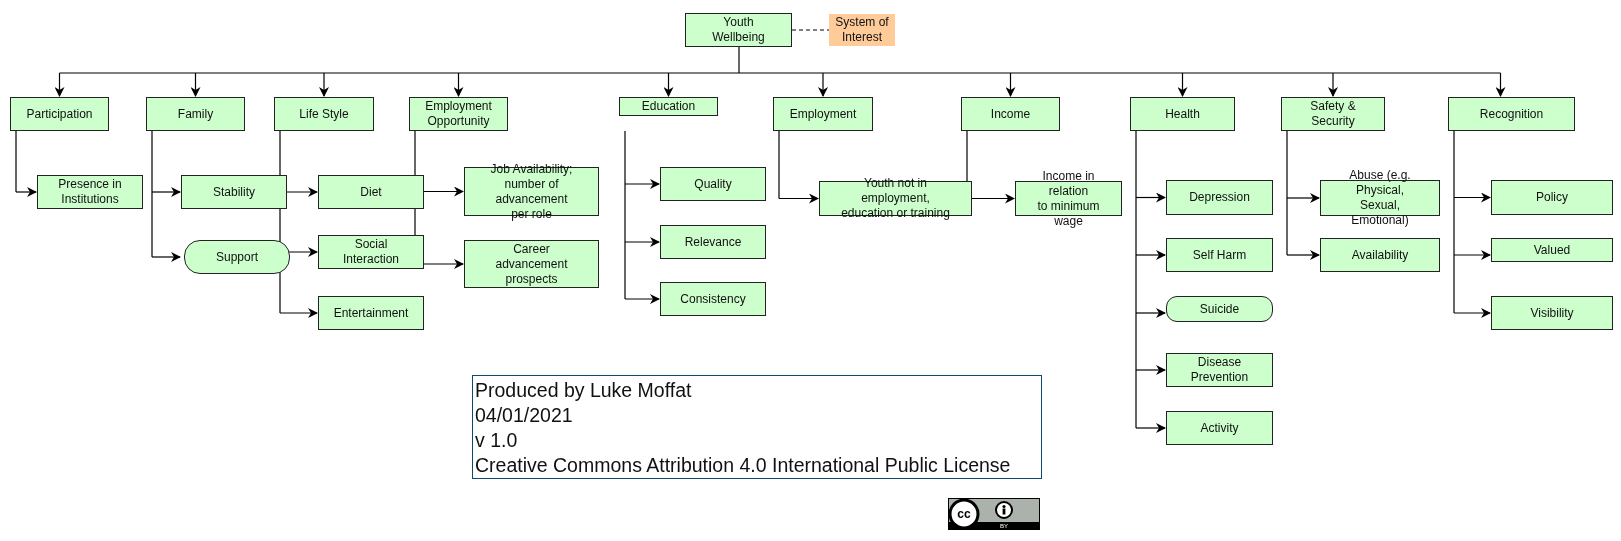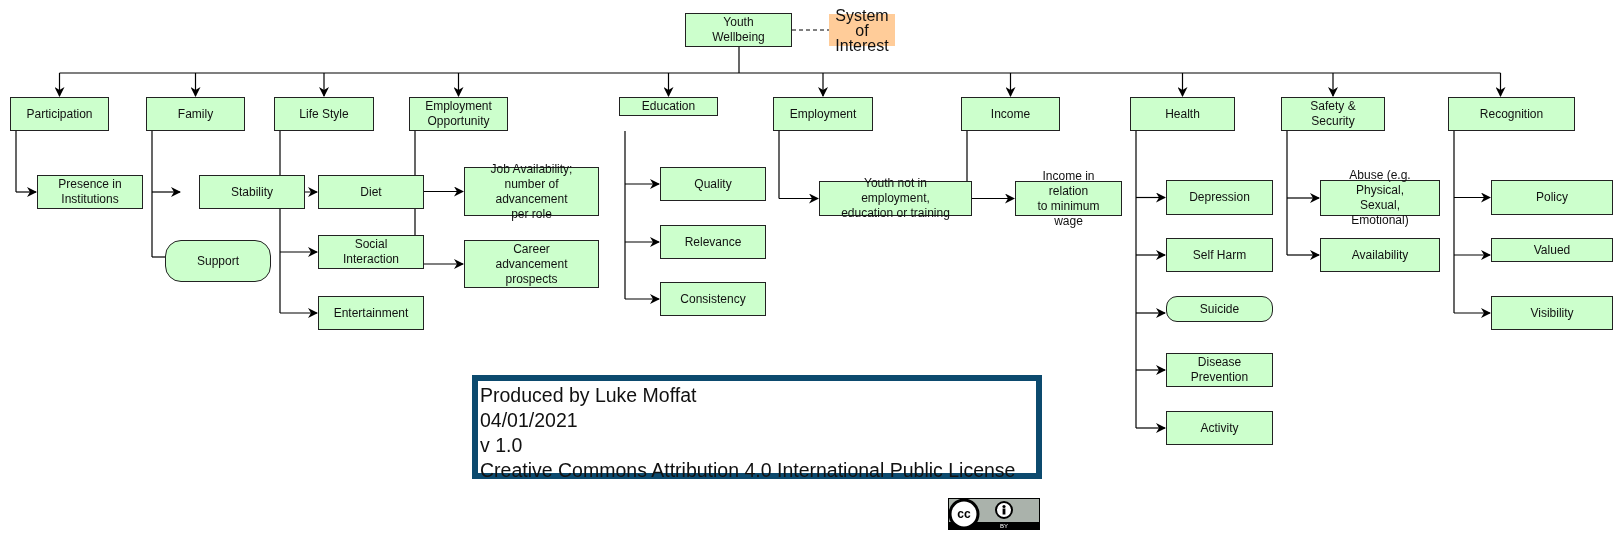--- a/index.html
+++ b/index.html
@@ -1,20 +1,20 @@
 <!DOCTYPE html>
 <html><head>
 <meta charset="utf-8">
 <style>
   html, body { margin:0; padding:0; background:#ffffff; }
   body { width:1621px; height:541px; position:relative; overflow:hidden; font-family:"Liberation Sans", sans-serif; color:#111; }
   svg.lines { position:absolute; left:0; top:0; }
   .node { position:absolute; box-sizing:border-box; background:#ccffcc; border:1px solid #222; display:flex; align-items:center; justify-content:center; text-align:center; font-size:12px; line-height:15px; padding:0 20px; white-space:pre-line; }
-  .soi { position:absolute; background:#ffcc99; display:flex; align-items:center; justify-content:center; text-align:center; font-size:16px; line-height:15px; white-space:pre-line; }
-  .info { position:absolute; left:472px; top:375px; width:570px; height:104px; box-sizing:border-box; border:6px solid #0c4a6e; background:#fff; padding:2px 2px; font-size:19.5px; line-height:25px; }
+  .soi { position:absolute; background:#ffcc99; display:flex; align-items:center; justify-content:center; text-align:center; font-size:12px; line-height:15px; white-space:pre-line; }
+  .info { position:absolute; left:472px; top:375px; width:570px; height:104px; box-sizing:border-box; border:1px solid #0c4a6e; background:#fff; padding:2px 2px; font-size:19.5px; line-height:25px; }
   .info div { white-space:nowrap; }
   .cc { position:absolute; left:948px; top:498px; width:92px; height:32px; }
 </style>
 </head>
 <body>
 
 <svg class="lines" width="1621" height="541">
   <defs>
     <marker id="arr" markerWidth="10" markerHeight="10" refX="9" refY="5" orient="auto" markerUnits="userSpaceOnUse">
       <path d="M0,0 L10,5 L0,10 L3,5 z" fill="#000"></path>
@@ -72,22 +72,22 @@
 
 <div class="node" id="root-node" style="left:685px;top:13px;width:107px;height:34px;">Youth Wellbeing</div>
 <div class="soi" style="left:829px;top:14px;width:66px;height:32px;">System of
 Interest</div>
 
 <div id="cats">
     <div class="node" style="left: 10px; top: 97px; width: 99px; height: 34px;">Participation</div>
     <div class="node" style="left: 37px; top: 175px; width: 106px; height: 34px;">Presence in
 Institutions</div>
     <div class="node" style="left: 146px; top: 97px; width: 99px; height: 34px;">Family</div>
-    <div class="node" style="left: 181px; top: 175px; width: 106px; height: 34px; margin-left: 18px;">Stability</div>
-    <div class="node" style="left: 165px; top: 240px; width: 106px; height: 42px; border-radius: 16px;">Support</div>
+    <div class="node" style="left: 181px; top: 175px; width: 106px; height: 34px;">Stability</div>
+    <div class="node" style="left: 184px; top: 240px; width: 106px; height: 34px; border-radius: 16px;">Support</div>
     <div class="node" style="left: 274px; top: 97px; width: 100px; height: 34px;">Life Style</div>
     <div class="node" style="left: 318px; top: 175px; width: 106px; height: 34px;">Diet</div>
     <div class="node" style="left: 318px; top: 235px; width: 106px; height: 34px;">Social Interaction</div>
     <div class="node" style="left: 318px; top: 296px; width: 106px; height: 34px;">Entertainment</div>
     <div class="node" style="left: 409px; top: 97px; width: 99px; height: 34px;">Employment
 Opportunity</div>
     <div class="node" style="left: 464px; top: 167px; width: 135px; height: 49px;">Job Availability;
 number of advancement
 per role</div>
     <div class="node" style="left: 464px; top: 240px; width: 135px; height: 48px;">Career advancement

